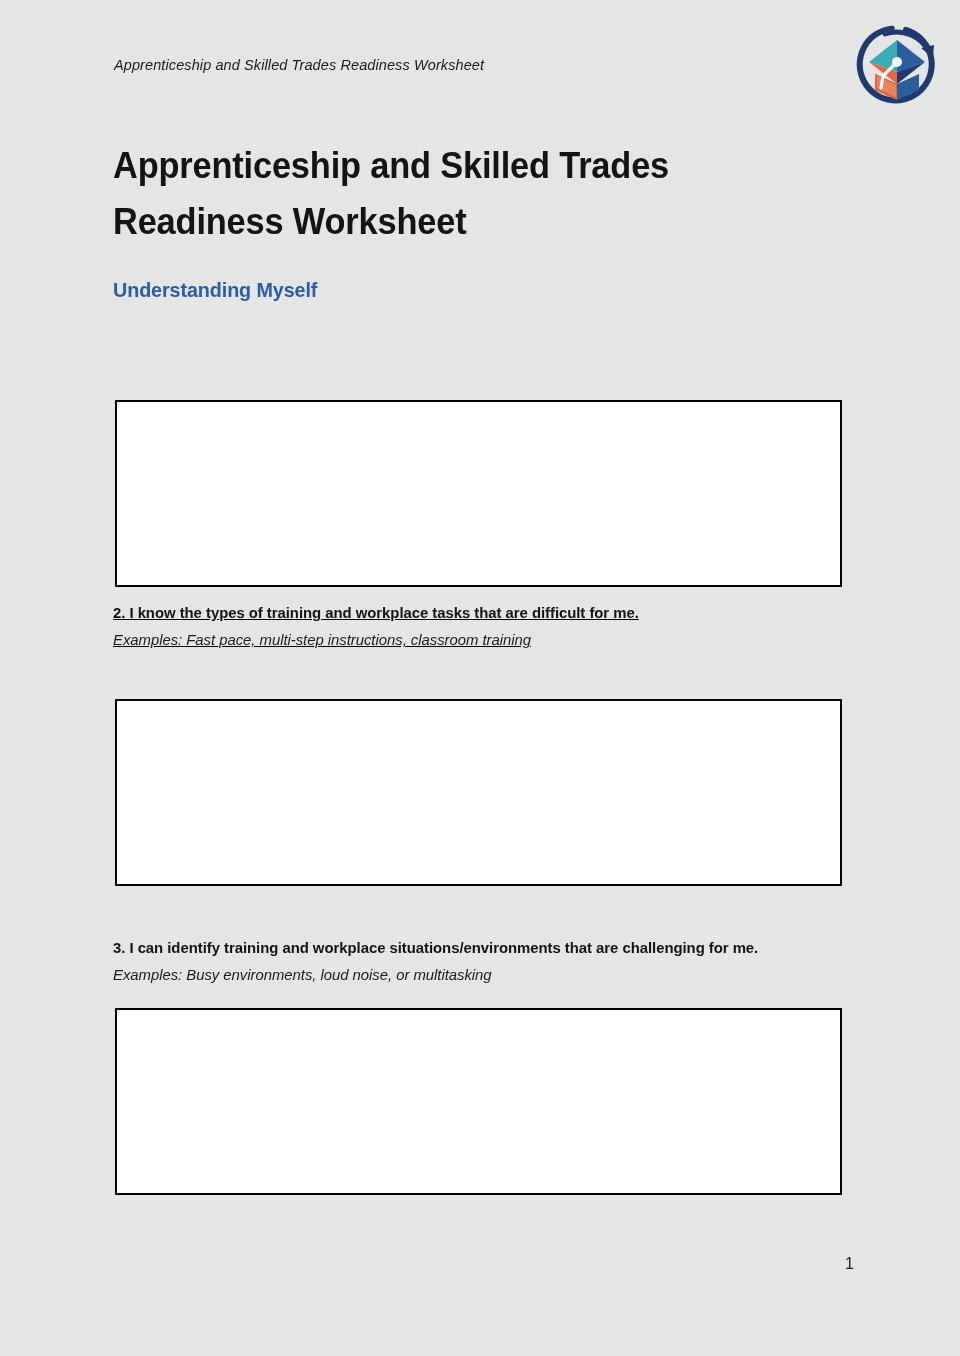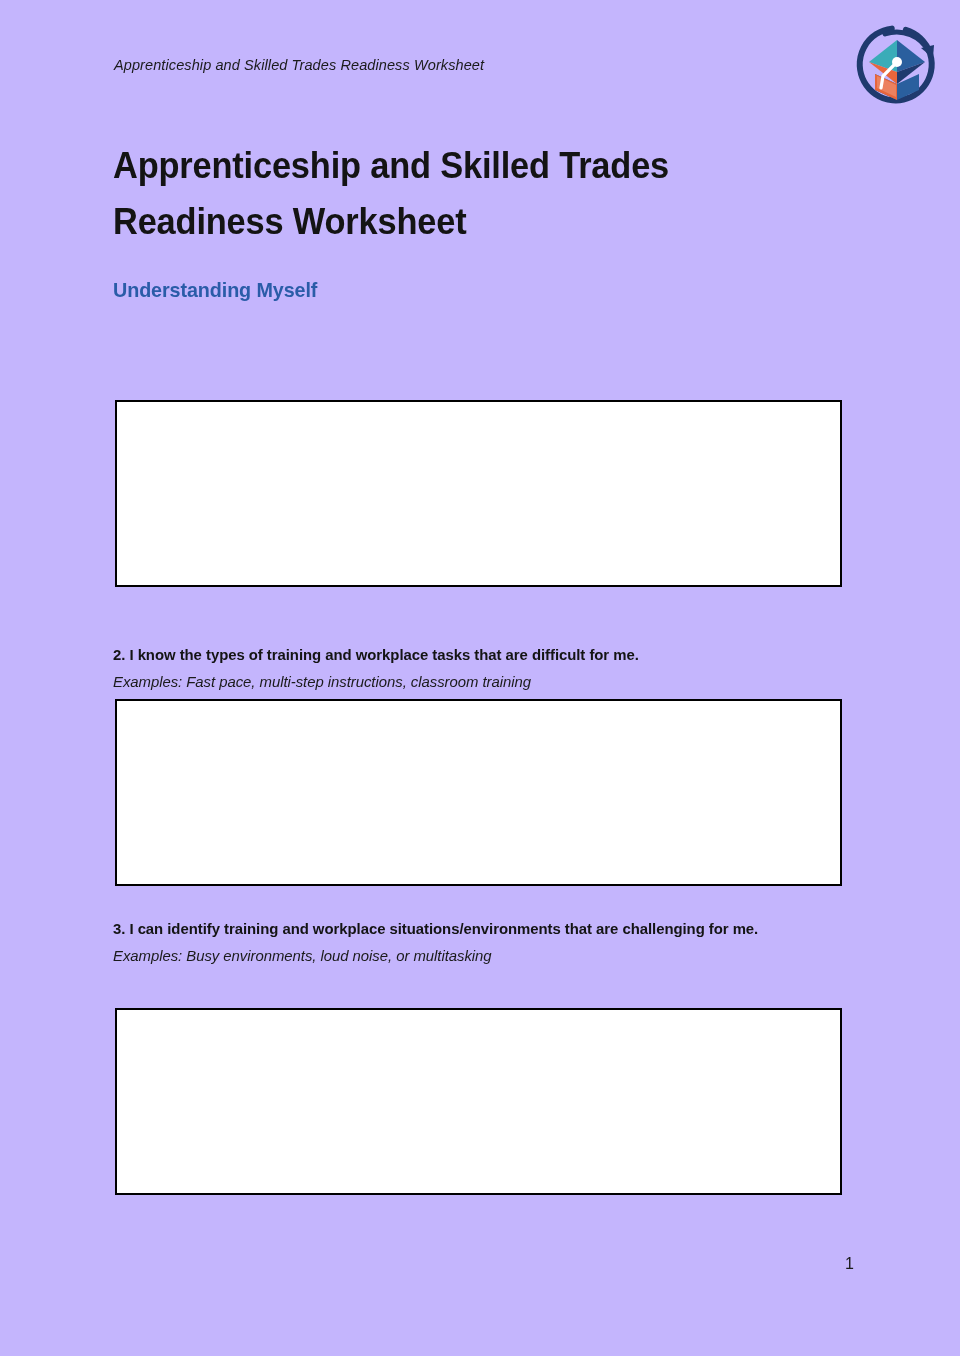--- a/index.html
+++ b/index.html
@@ -8,21 +8,21 @@
     background: #ffffff;
   }
   body {
     font-family: "Liberation Sans", sans-serif;
     -webkit-font-smoothing: antialiased;
   }
   .page {
     position: relative;
     width: 960px;
     height: 1356px;
-    background: #c4b5fd;
+    background: #e5e5e5;
     overflow: hidden;
     box-sizing: border-box;
     padding-left: 32px;
   }
 
   
   .running-header {
     position: absolute;
     left: 114px;
     top: 57px;
@@ -144,27 +144,27 @@
       <circle cx="48" cy="44" r="5" fill="#ffffff"></circle>
     </svg>
   </div>
 
   <h1 class="doc-title">Apprenticeship and Skilled Trades Readiness Worksheet</h1>
 
   <h2 class="section-heading">Understanding Myself</h2>
 
   <div class="answer-box" style="top: 400px;" contenteditable="true"></div>
 
-  <div class="question" style="top:641px;">
+  <div class="question" style="top:599px;text-decoration:underline;">
     <div class="q-prompt">2. I know the types of training and workplace tasks that are difficult for me.</div>
     <div class="q-examples">Examples: Fast pace, multi-step instructions, classroom training</div>
   </div>
   <div class="answer-box" style="top: 699px;" contenteditable="true"></div>
 
-  <div class="question" style="top:915px;">
+  <div class="question" style="top:934px;">
     <div class="q-prompt">3. I can identify training and workplace situations/environments that are challenging for me.</div>
     <div class="q-examples">Examples: Busy environments, loud noise, or multitasking</div>
   </div>
   <div class="answer-box" style="top: 1008px;" contenteditable="true"></div>
 
   <div class="page-number">1</div>
 
 </div>
 
 </body></html>

